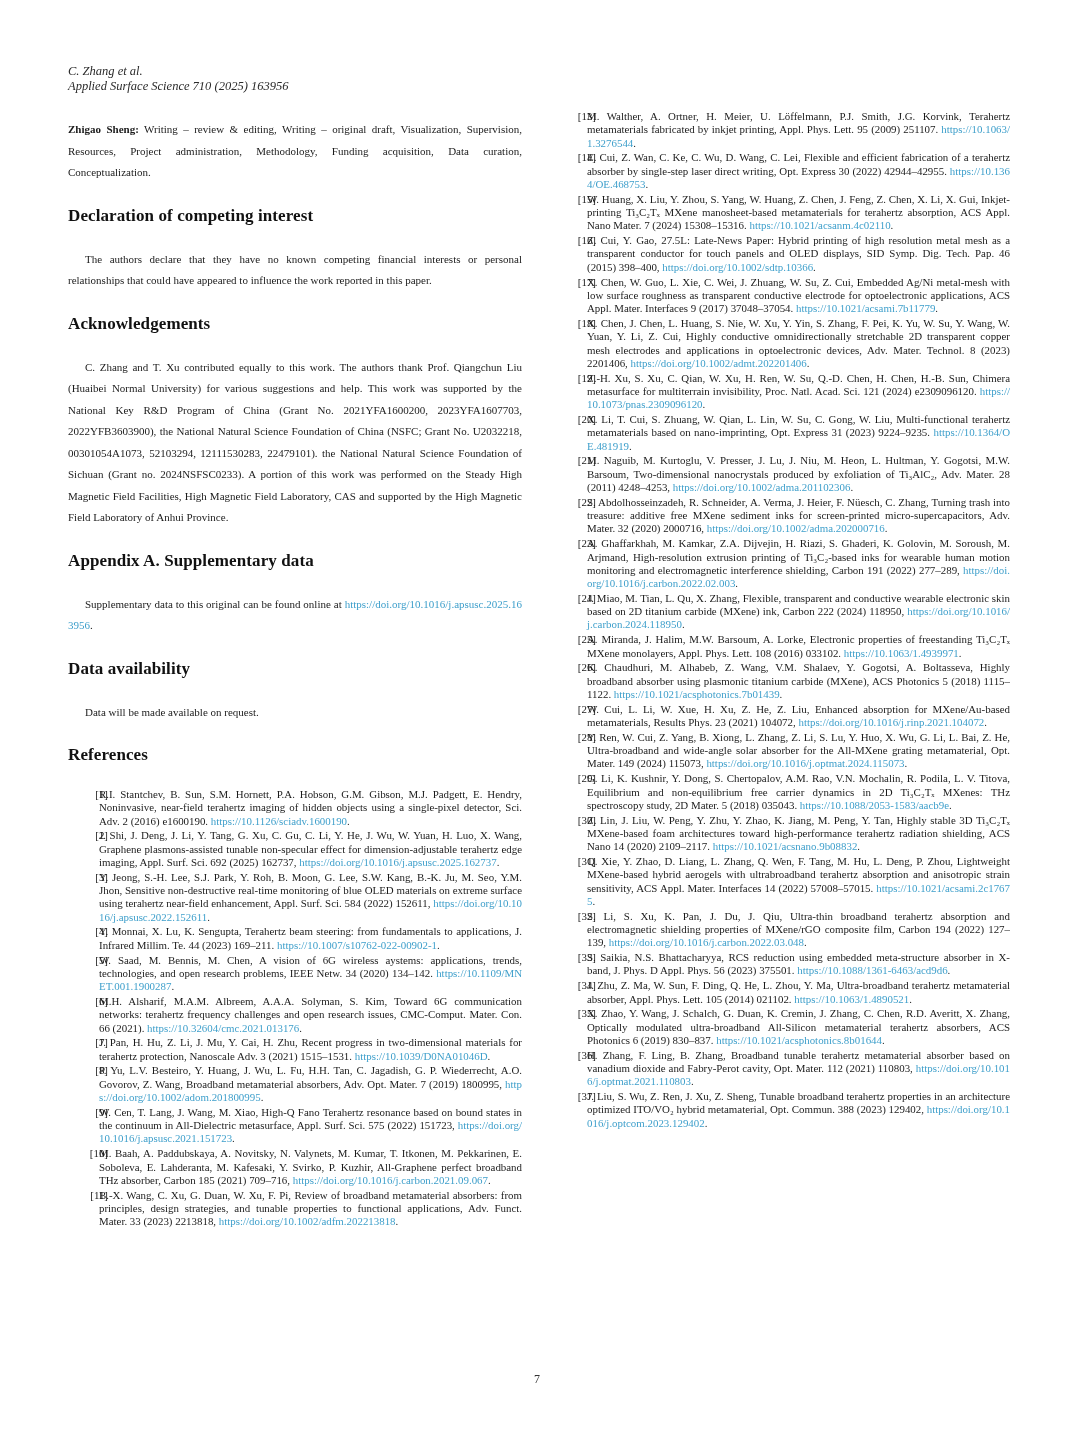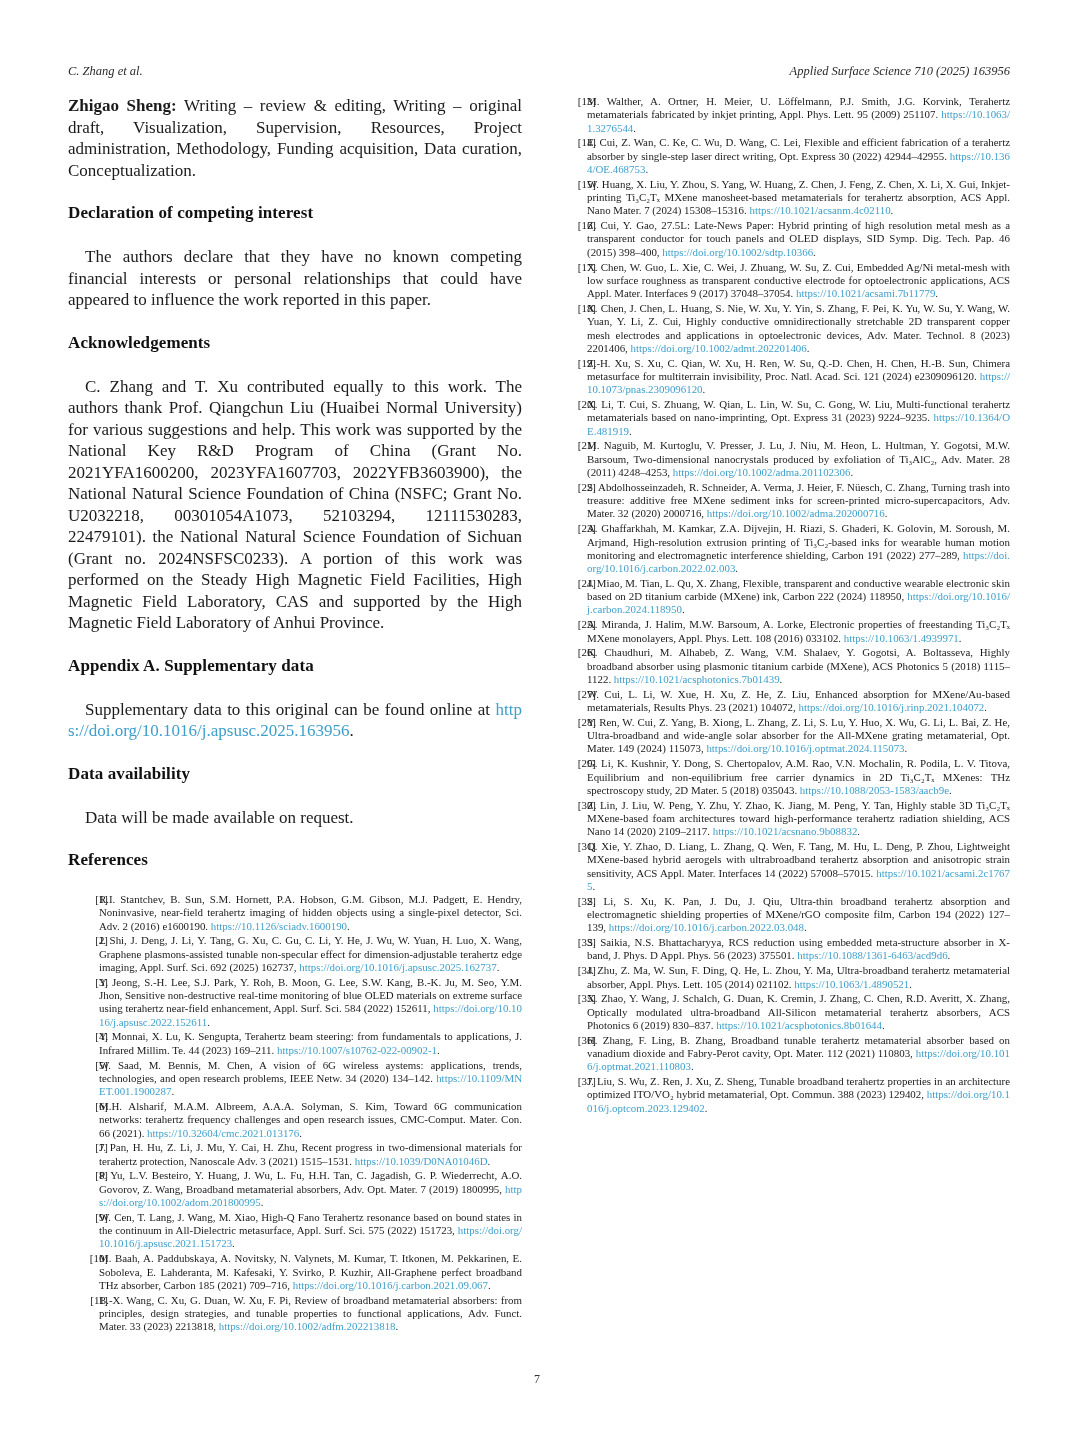--- a/index.html
+++ b/index.html
@@ -4,31 +4,31 @@
 <style>
   * { margin:0; padding:0; box-sizing:border-box; }
   html,body { background:#ffffff; }
   body {
     width:1074px; height:1433px; position:relative; overflow:hidden;
     font-family:"Liberation Serif", serif; color:#1b1b1b;
   }
   .page { position:relative; padding:64px 64px 0 68px; height:100%; }
   .header {
     display:flex; justify-content:space-between; align-items:baseline;
-    font-style:italic; font-size:12.5px; color:#2a2a2a; margin-bottom:16px;
+    font-style:italic; font-size:12.5px; color:#2a2a2a; margin-bottom:16px;flex-direction:column;
   }
   .columns { display:flex; gap:34px; }
   .col { width:454px; }
   h2.section {
     font-size:17px; font-weight:bold; color:#111;
     margin:22px 0 23px 0; letter-spacing:0.1px;
   }
   p.body {
-    font-size:17px; line-height:21.5px; text-align:justify;
-    text-indent:17px; color:#1b1b1b;
+    font-size:11px; line-height:21.5px; text-align:justify;
+    text-indent:17px; color:#1b1b1b;margin-top:9px;
   }
   p.contrib { text-indent:0; }
   ol.refs {
     list-style:none; margin-top:7px;
     font-size:10.9px; line-height:13.3px;
   }
   li.ref { position:relative; padding-left:31px; text-align:justify; margin-bottom:1.5px; }
   span.refnum { position:absolute; left:16px; top:0; width:24px; text-align:right; }
   a.reflink { text-decoration:none; word-break:break-all; }
   .pageno {

